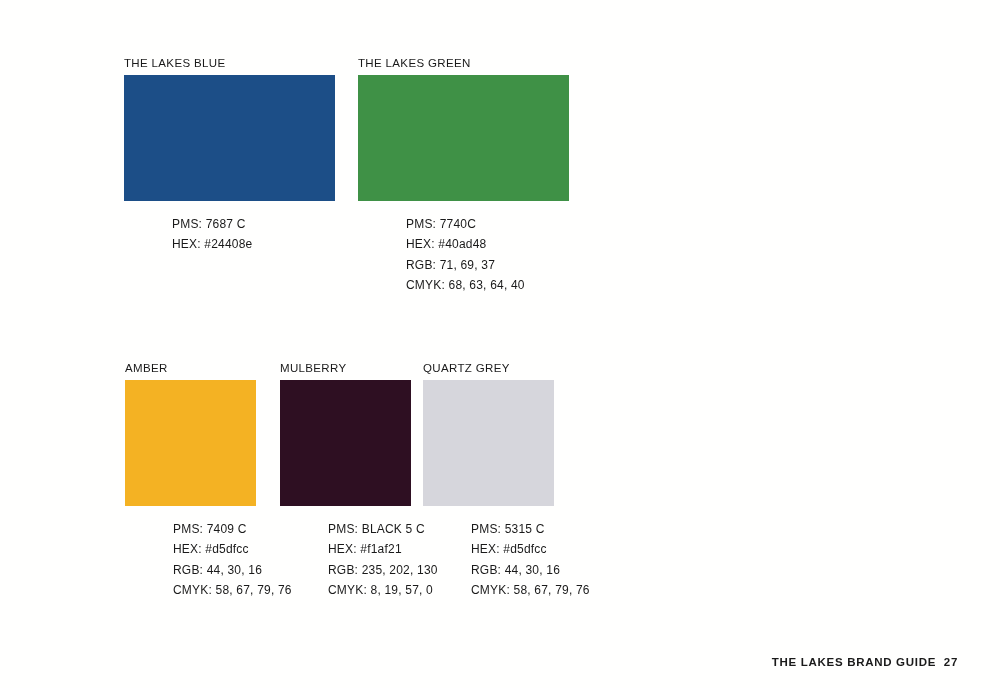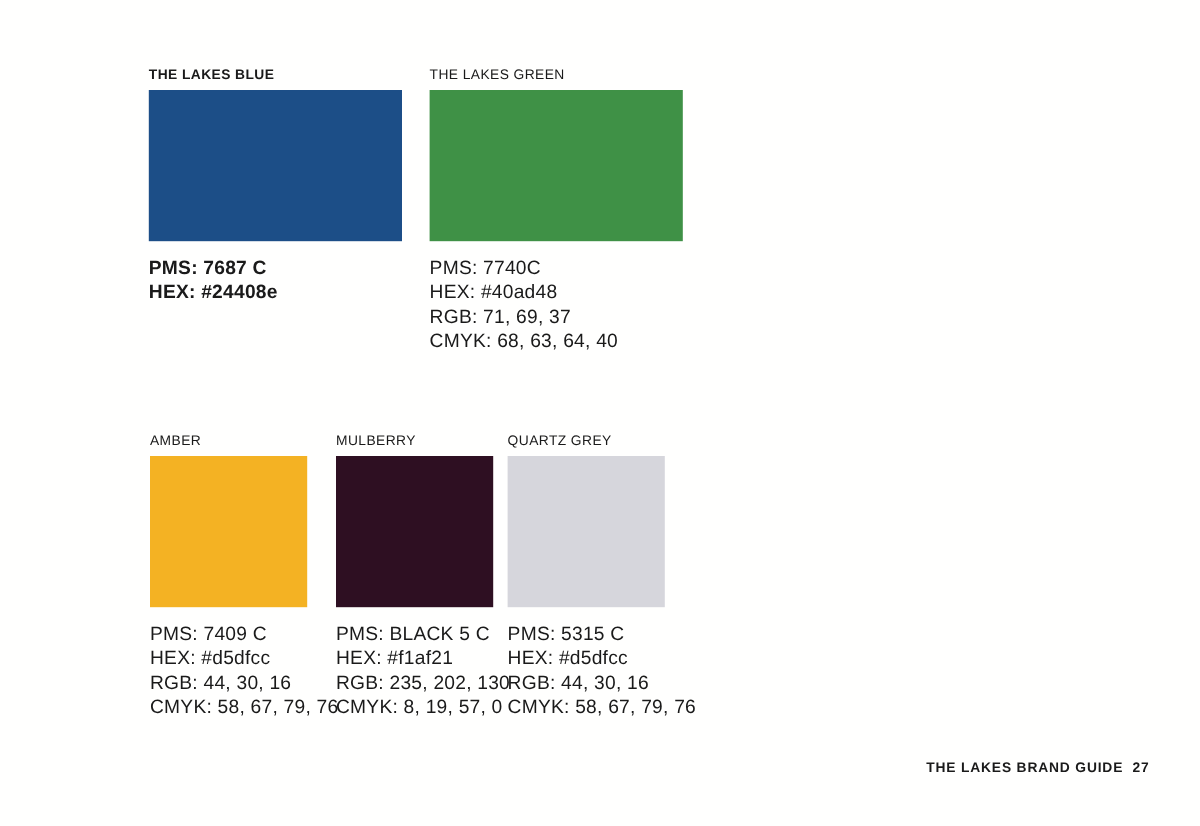--- a/index.html
+++ b/index.html
@@ -40,58 +40,59 @@
   .swatch-chip {
     display: block;
     border: 0;
   }
 
   .swatch-specs {
     margin-top: 13px;
   }
 
   .spec-line {
-    font-size: 16px;
+    font-size: 12px;
     line-height: 20.4px;
     letter-spacing: 0.2px;
     color: #1a1a1a;
     white-space: nowrap;
+    margin-left: 48px;
   }
 
   
   .row-top .swatch-chip {
     width: 211px;
     height: 126px;
   }
 
   
   .row-bottom .swatch-chip {
     width: 131px;
     height: 126px;
   }
 
   
   .footer {
     position: absolute;
     right: 42px;
-    bottom: 42px;
+    bottom: 20px;
     font-size: 11.5px;
     font-weight: bold;
     letter-spacing: 0.7px;
     color: #1a1a1a;
     white-space: pre;
     margin-top: 32px;
   }
 </style>
 </head>
 <body style="background: rgb(255, 255, 254); color: rgb(26, 26, 26);">
 
 <div class="page">
 
-  <div class="swatch-group row-top" style="left:124px; top:56px;font-weight:bold;">
+  <div class="swatch-group row-top" style="left:124px; top:56px;">
     <div class="swatch-title">THE LAKES BLUE</div>
     <div class="swatch-chip" style="background-color: rgb(28, 78, 135);"></div>
     <div class="swatch-specs">
       <div class="spec-line">PMS: 7687 C</div>
       <div class="spec-line">HEX: #24408e</div>
     </div>
   </div>
 
   <div class="swatch-group row-top" style="left:358px; top:56px;">
     <div class="swatch-title">THE LAKES GREEN</div>

